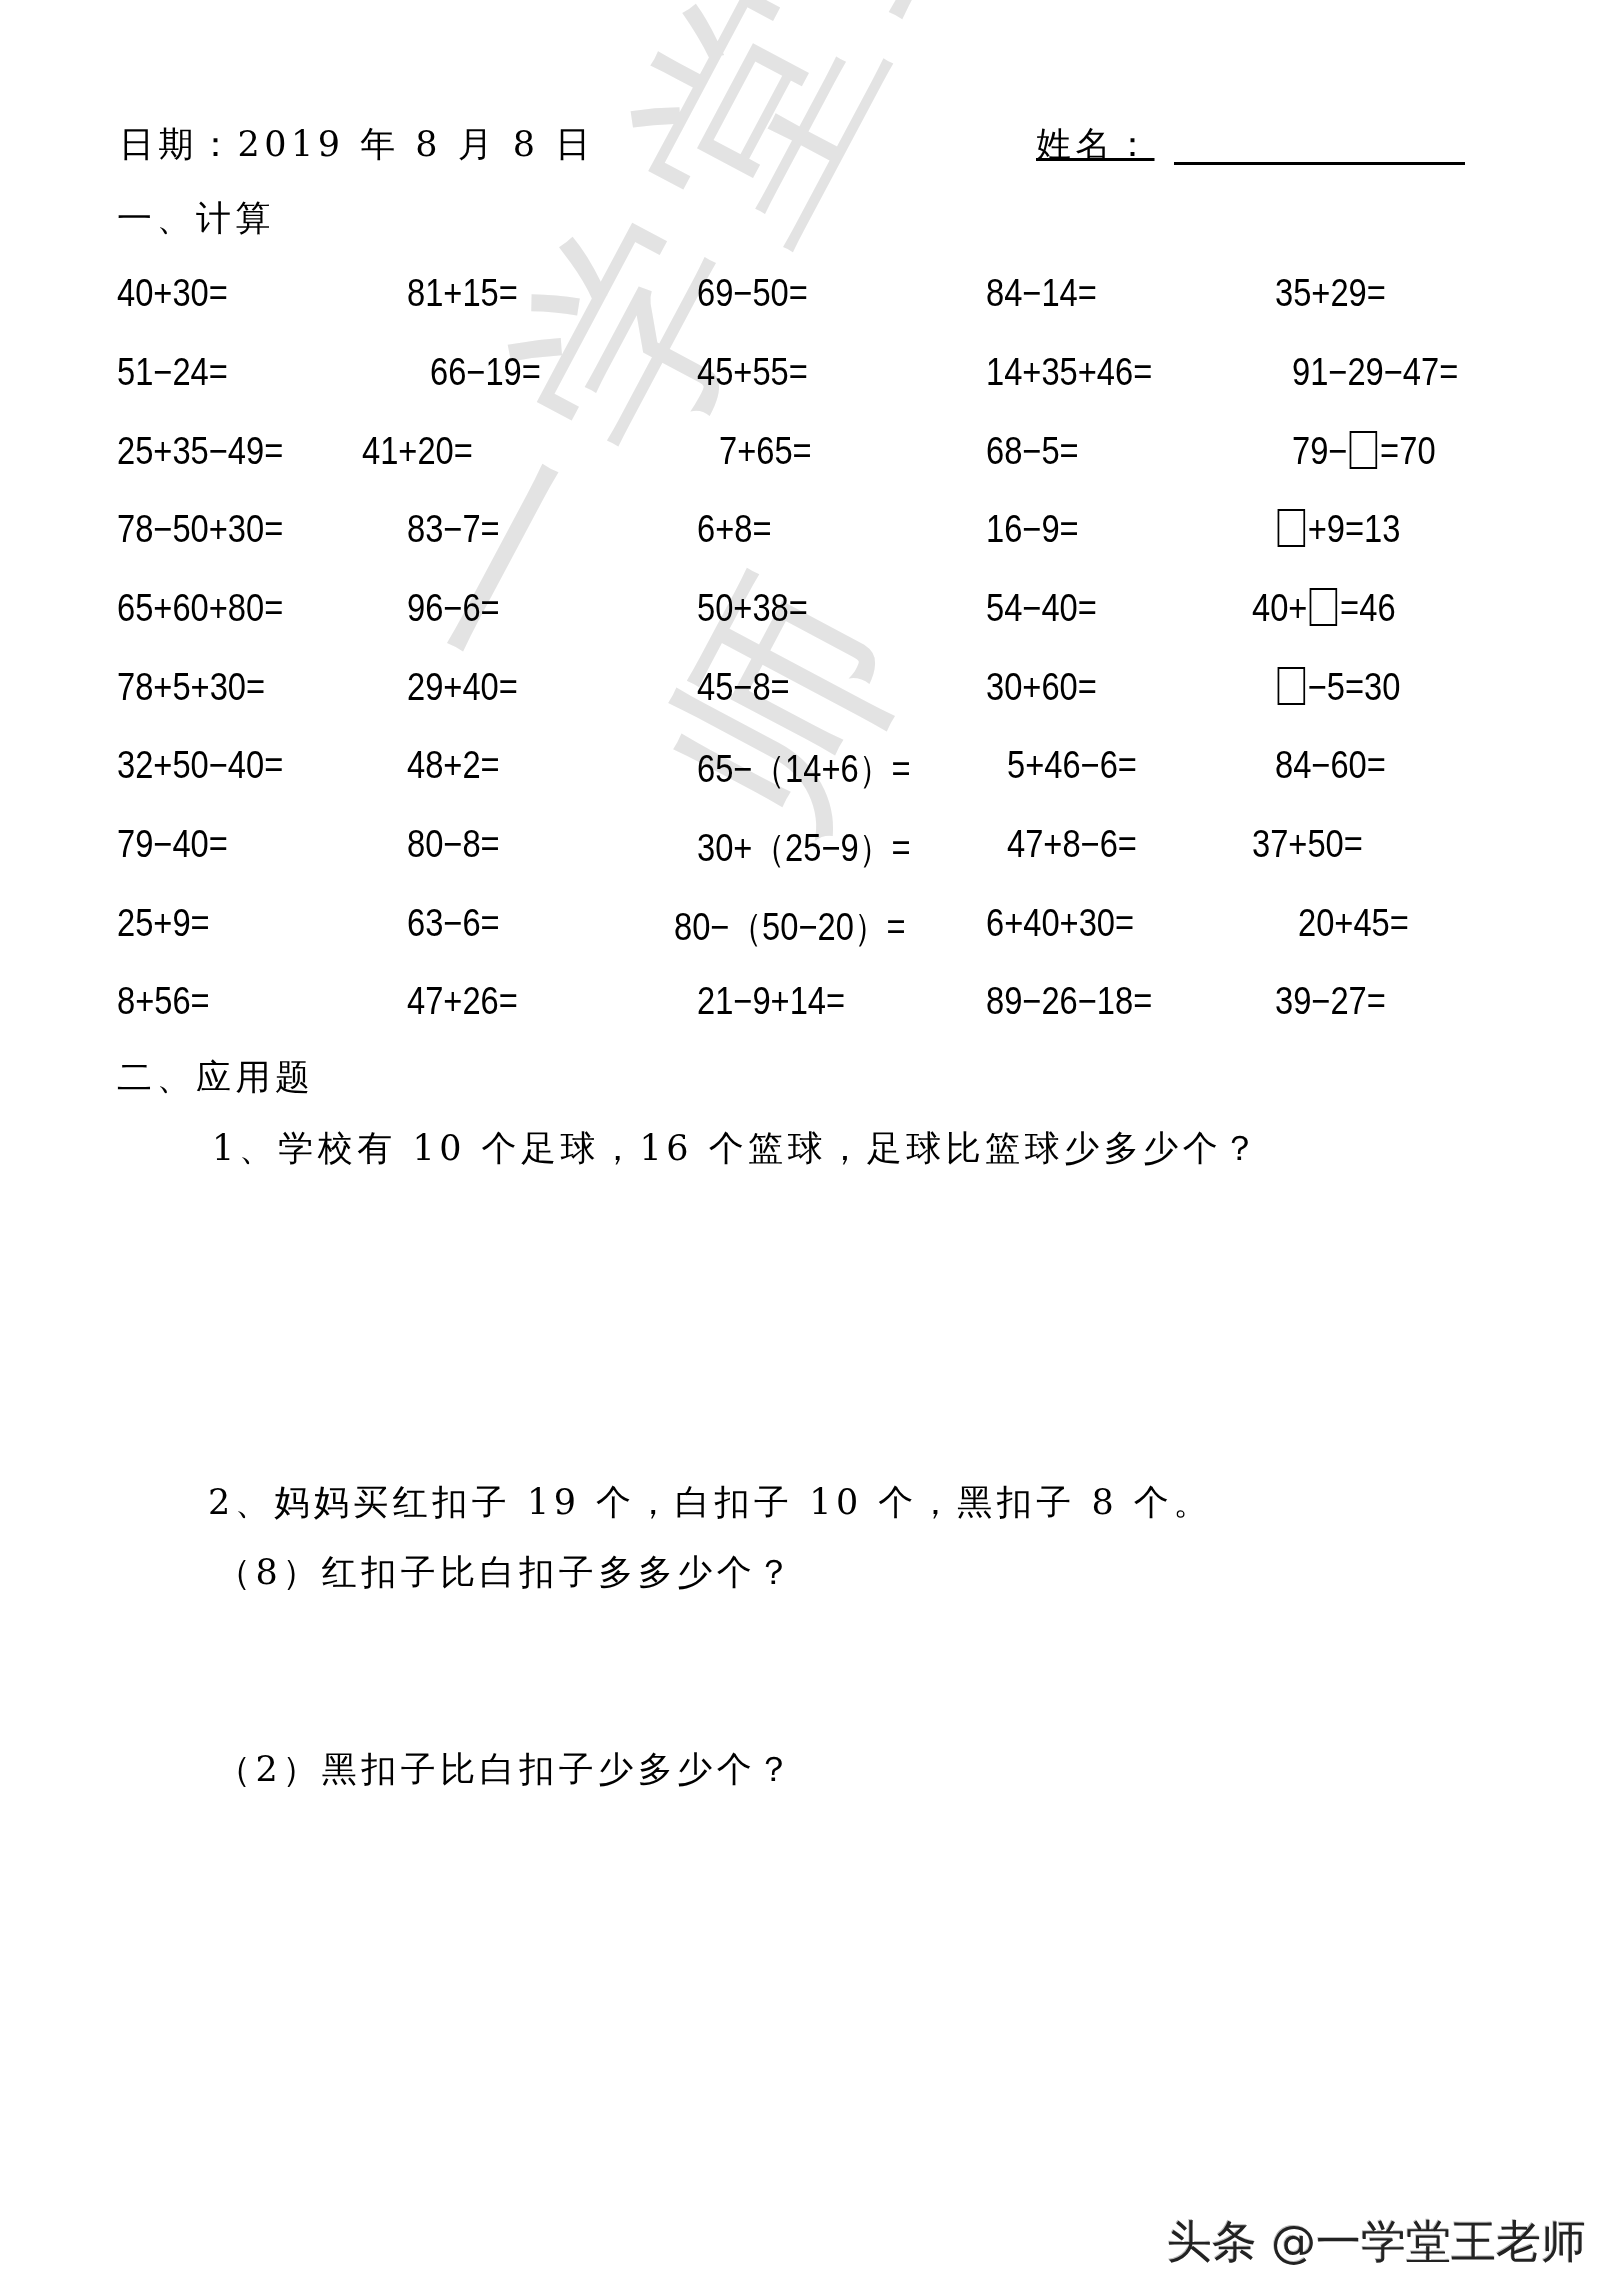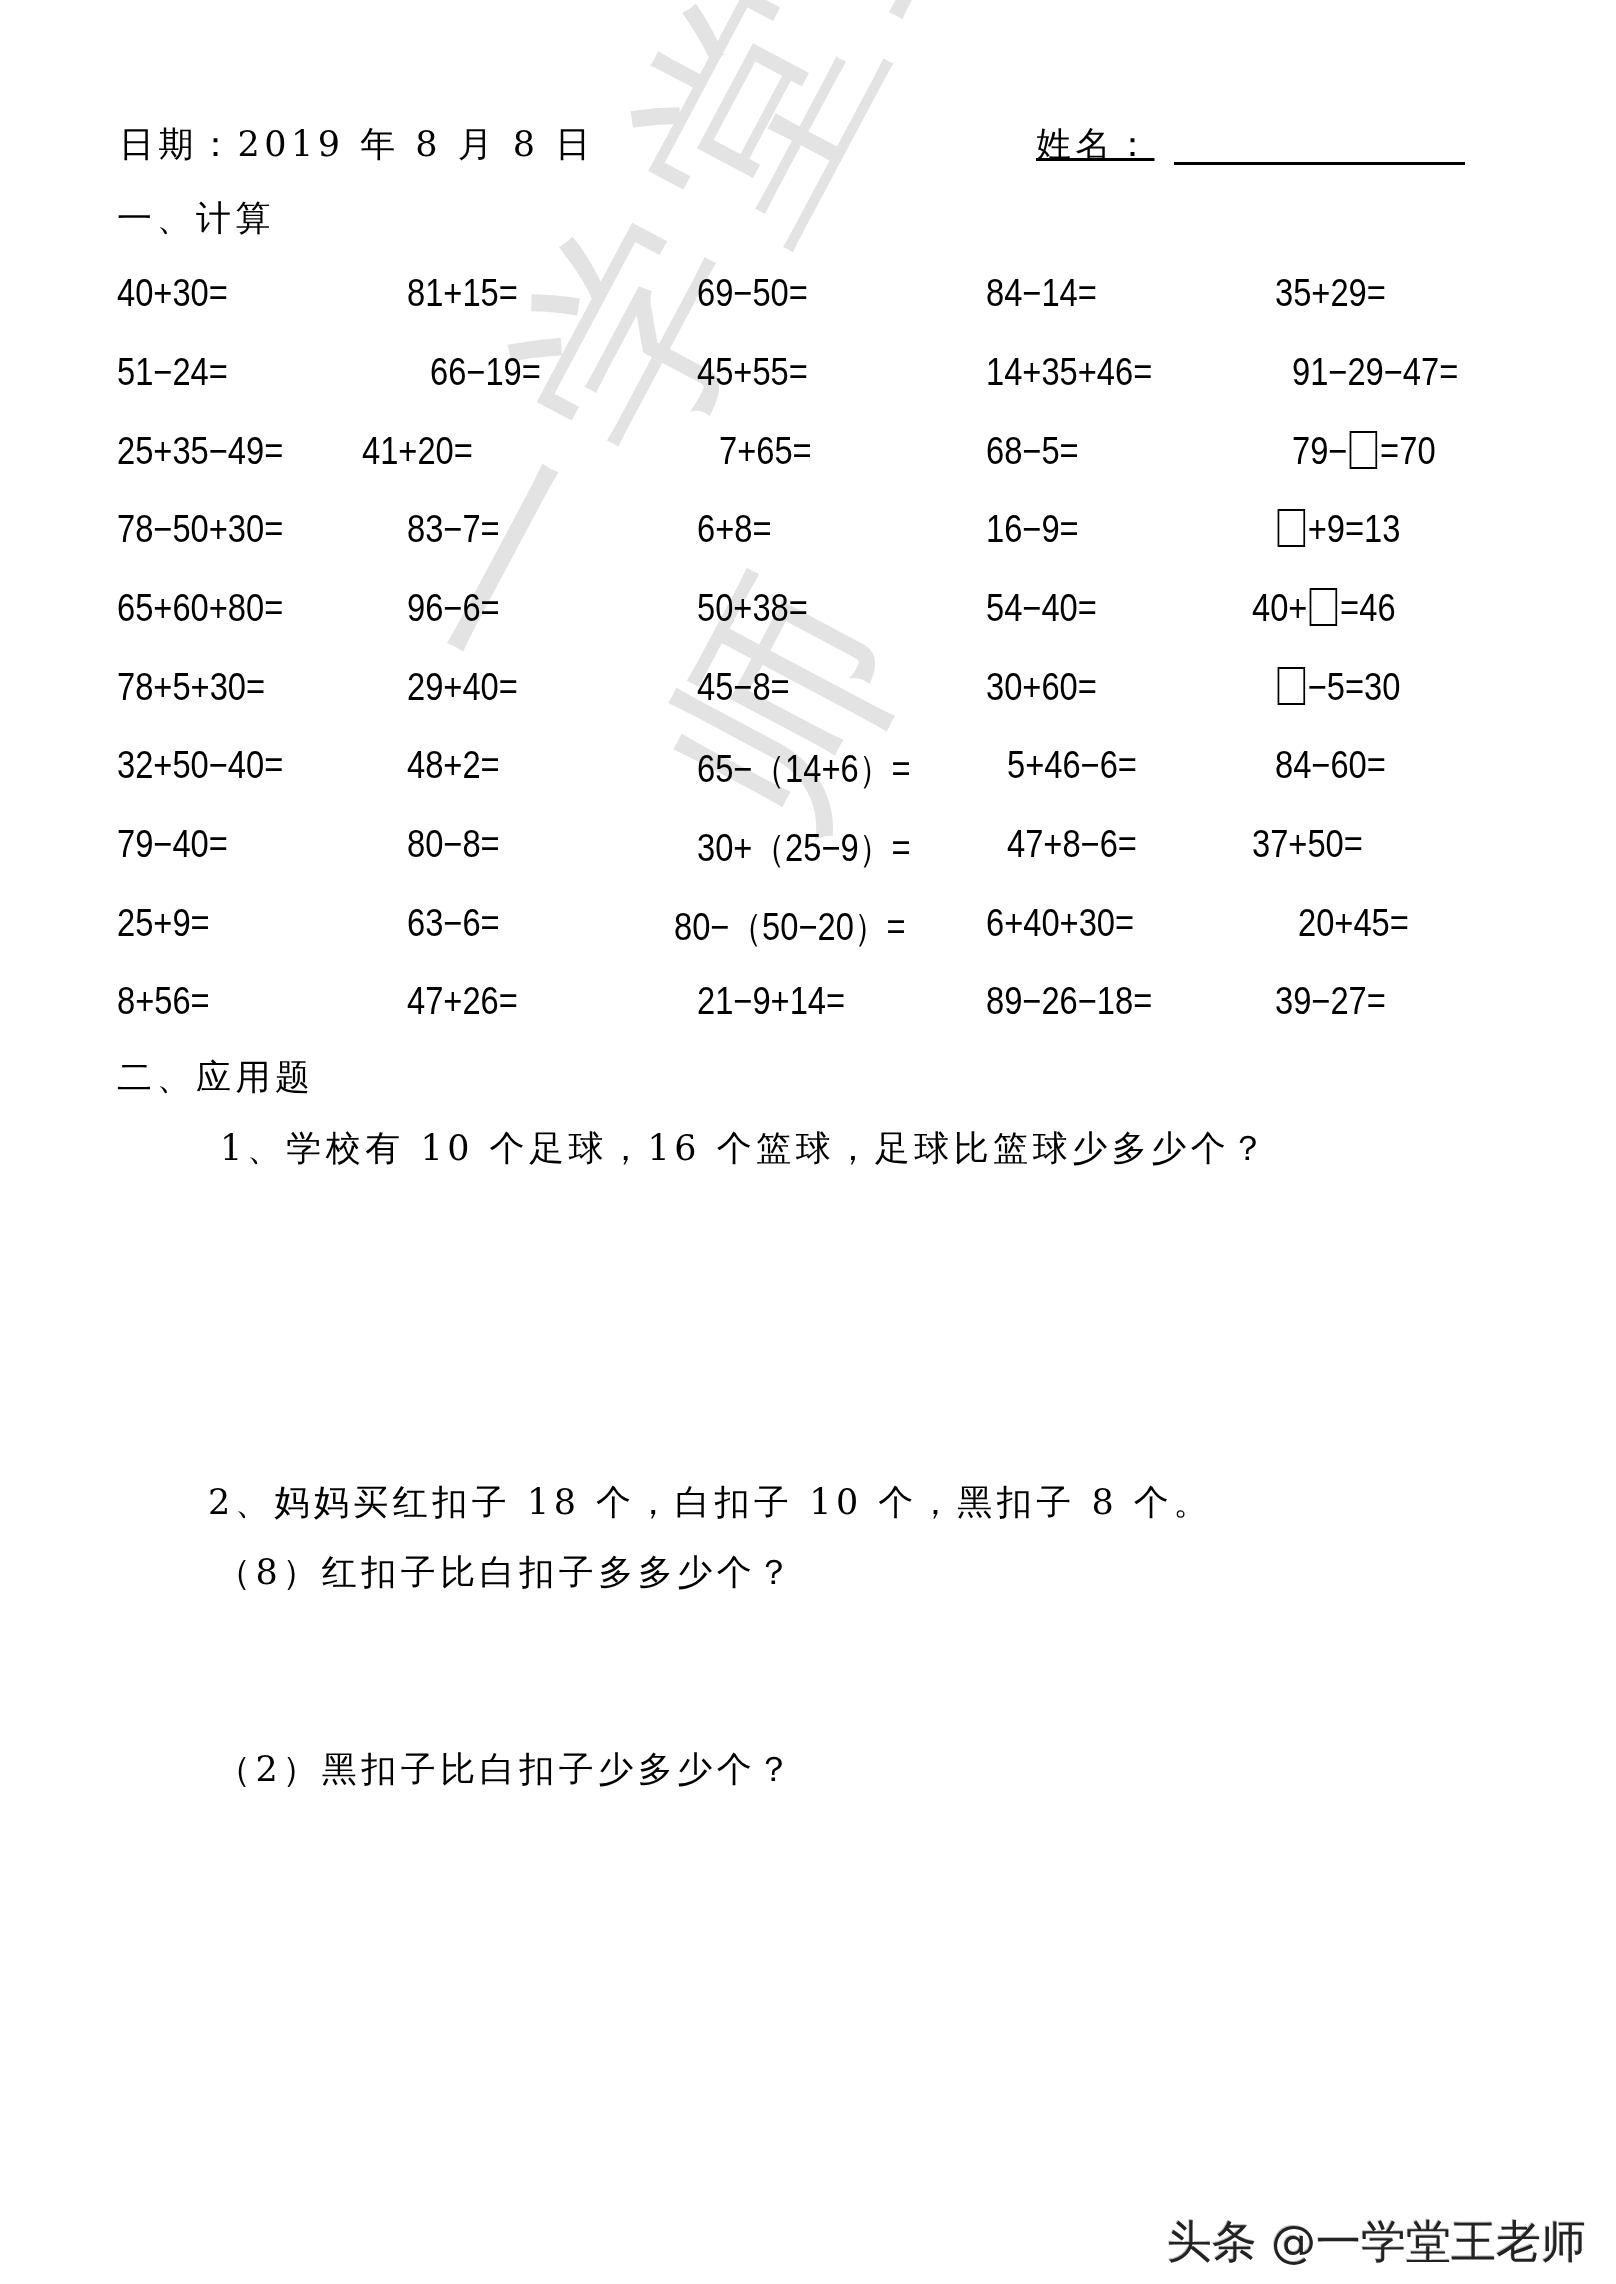--- a/index.html
+++ b/index.html
@@ -76,20 +76,20 @@
       <div class="problem" style="left: 986px; top: 902px;"><span>6+40+30=</span></div>
       <div class="problem" style="left: 1298px; top: 902px;"><span>20+45=</span></div>
       <div class="problem" style="left: 117px; top: 980px;"><span>8+56=</span></div>
       <div class="problem" style="left: 407px; top: 980px;"><span>47+26=</span></div>
       <div class="problem" style="left: 697px; top: 980px;"><span>21−9+14=</span></div>
       <div class="problem" style="left: 986px; top: 980px;"><span>89−26−18=</span></div>
       <div class="problem" style="left: 1275px; top: 980px;"><span>39−27=</span></div>
     </div>
 
   <div class="abs cjk" style="left:117px; top:1054px;">二、应用题</div>
-  <div class="abs cjk" style="left:220px; top:1125px;">1、学校有 10 个足球，16 个篮球，足球比篮球少多少个？</div>
-  <div class="abs cjk" style="left:208px; top:1479px;">2、妈妈买红扣子 18 个，白扣子 10 个，黑扣子 8 个。</div>
+  <div class="abs cjk" style="left:212px; top:1125px;">1、学校有 10 个足球，16 个篮球，足球比篮球少多少个？</div>
+  <div class="abs cjk" style="left:208px; top:1479px;">2、妈妈买红扣子 19 个，白扣子 10 个，黑扣子 8 个。</div>
   <div class="abs cjk" style="left:216px; top:1549px;">（8）红扣子比白扣子多多少个？</div>
   <div class="abs cjk" style="left:216px; top:1746px;">（2）黑扣子比白扣子少多少个？</div>
 
   <div class="footer-mark">头条 @一学堂王老师</div>
 </div>
 
 
 </body></html>

